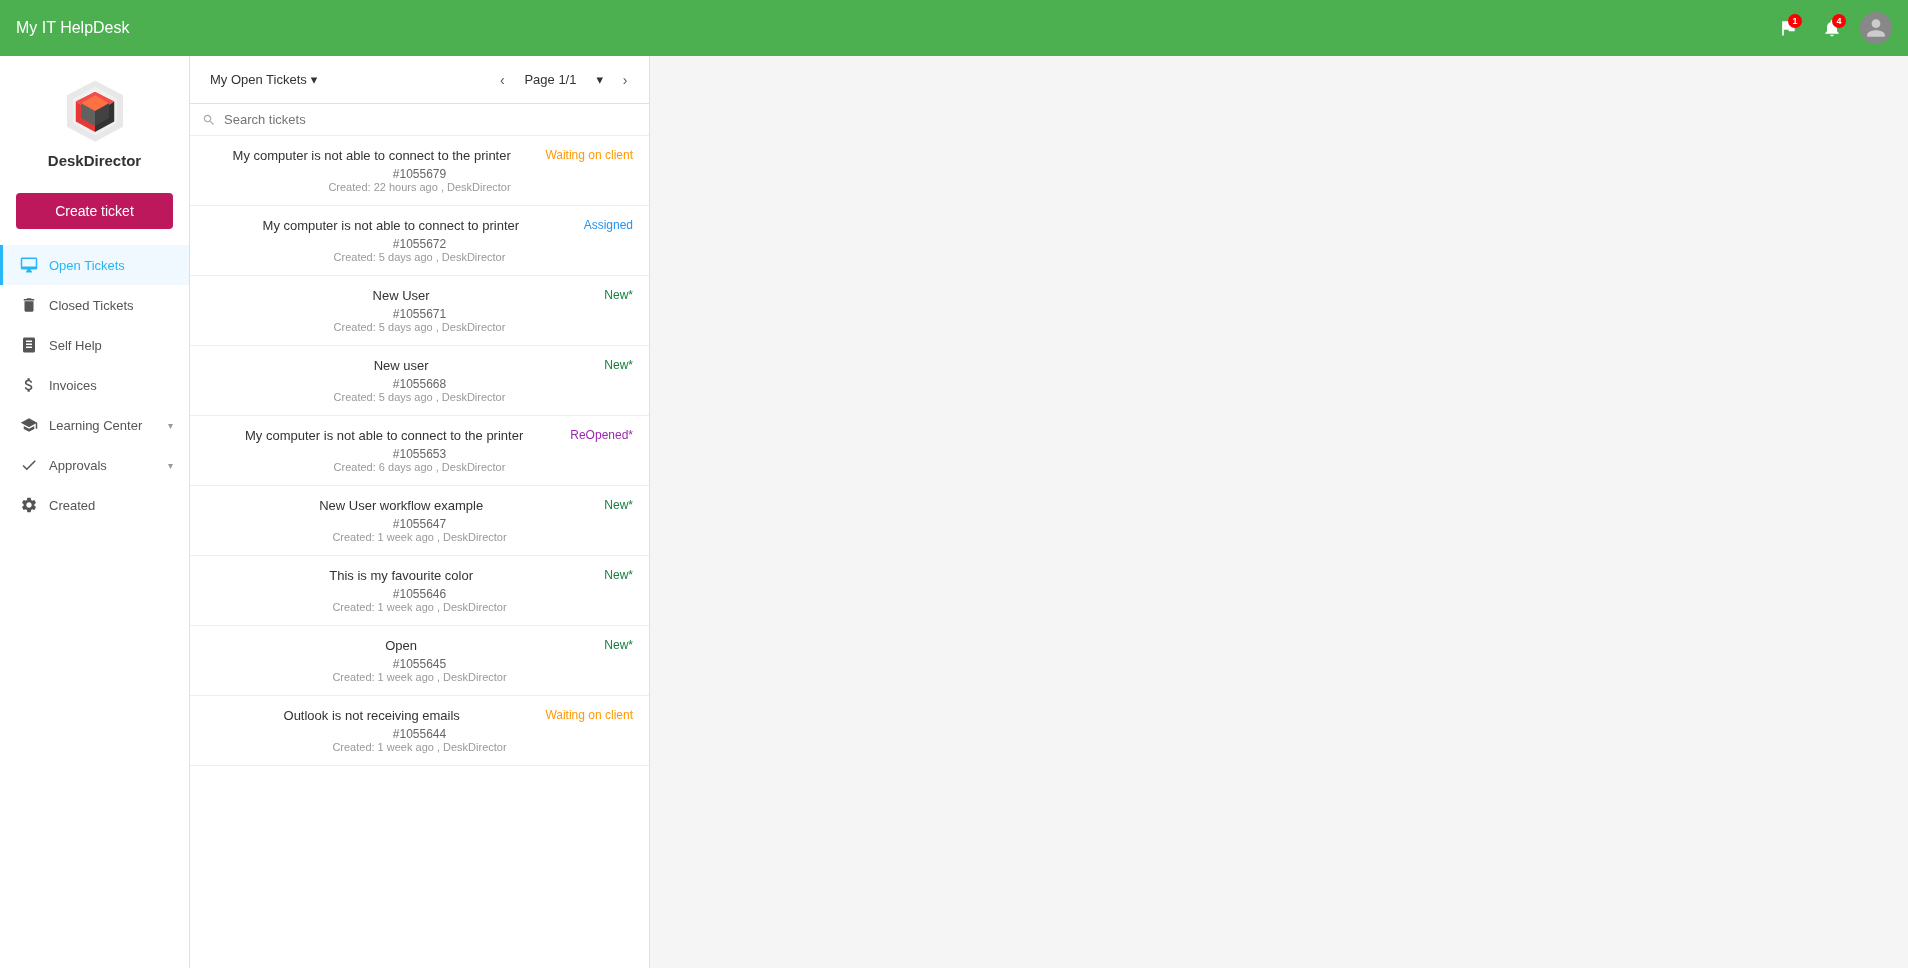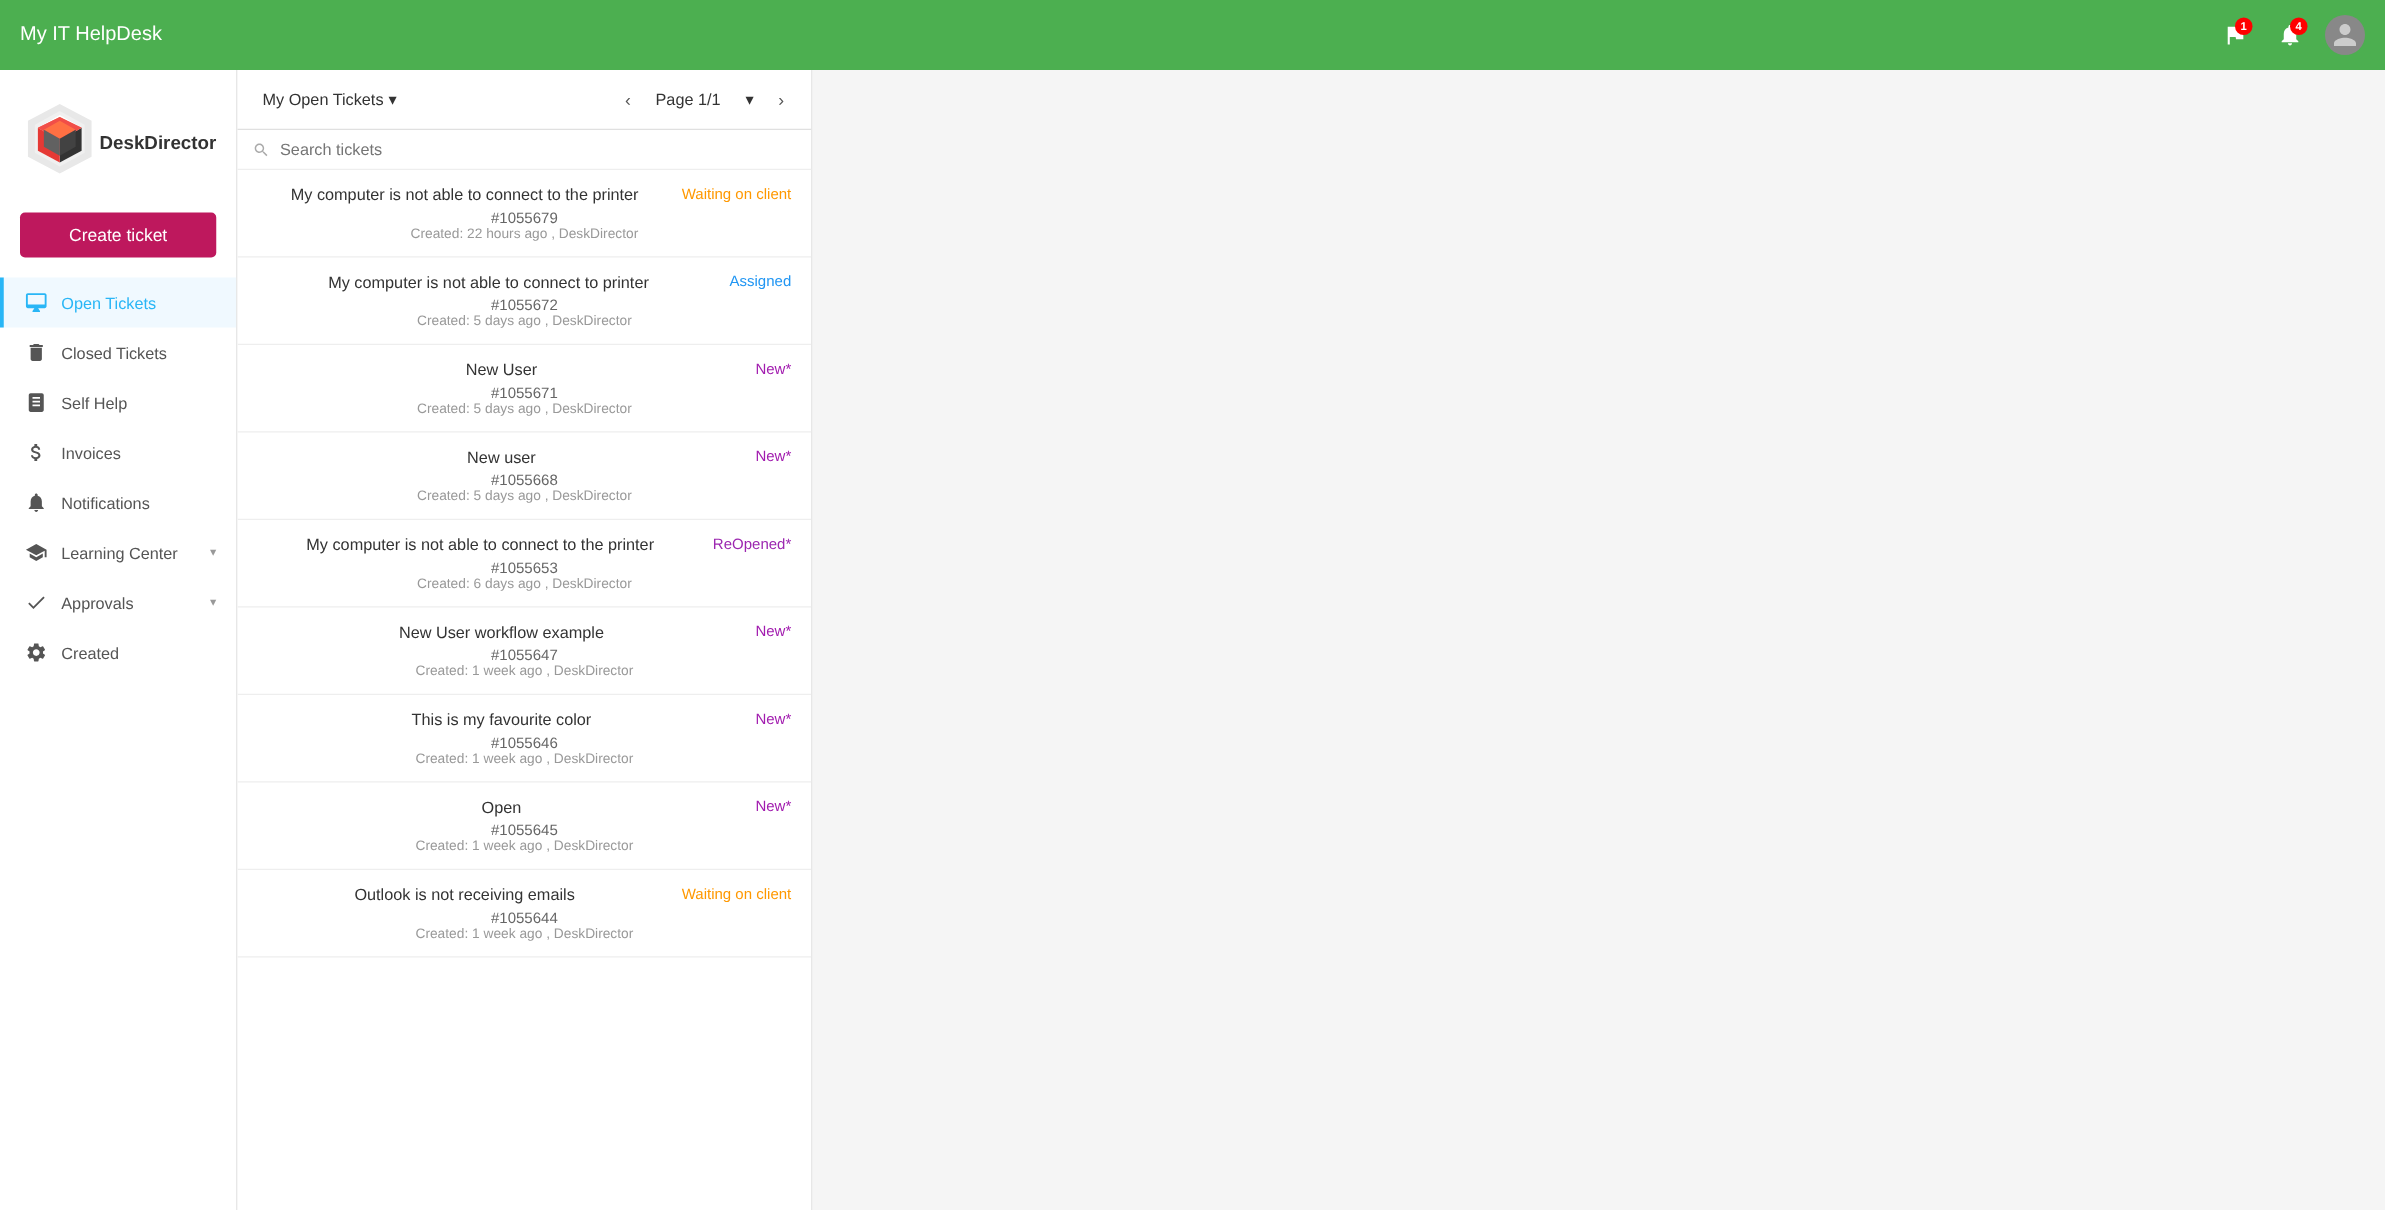--- a/index.html
+++ b/index.html
@@ -75,21 +75,21 @@
       background: white;
       border-right: 1px solid #e0e0e0;
       display: flex;
       flex-direction: column;
       flex-shrink: 0;
       overflow-y: auto;
       padding-bottom: 16px;
     }
     .logo-area {
       display: flex;
-      flex-direction: row;
+      flex-direction: column;
       align-items: center;
       padding: 20px 16px 16px;
     }
     .logo-svg {
       width: 70px;
       height: 70px;
     }
     .logo-text {
       font-size: 15px;
       font-weight: 600;
@@ -228,21 +228,21 @@
       flex: 1;
       margin-right: 8px;
     }
     .ticket-status {
       font-size: 12px;
       white-space: nowrap;
       flex-shrink: 0;
     }
     .status-waiting { color: #ff9800; }
     .status-assigned { color: #2196f3; }
-    .status-new { color: #a21caf; }
+    .status-new { color: #15803d; }
     .status-reopened { color: #9c27b0; }
     .ticket-meta {
       font-size: 11px;
       color: #999;
     }
     .ticket-id { font-size: 12px; color: #666; }
 
     
     .right-panel {
       flex: 1;
@@ -340,28 +340,20 @@
           <span class="nav-icon">
             <svg width="18" height="18" viewBox="0 0 24 24" fill="currentColor">
               <path d="M11.8 10.9c-2.27-.59-3-1.2-3-2.15 0-1.09 1.01-1.85 2.7-1.85 1.78 0 2.44.85 2.5 2.1h2.21c-.07-1.72-1.12-3.3-3.21-3.81V3h-3v2.16c-1.94.42-3.5 1.68-3.5 3.61 0 2.31 1.91 3.46 4.7 4.13 2.5.6 3 1.48 3 2.41 0 .69-.49 1.79-2.7 1.79-2.06 0-2.87-.92-2.98-2.1h-2.2c.12 2.19 1.76 3.42 3.68 3.83V21h3v-2.15c1.95-.37 3.5-1.5 3.5-3.55 0-2.84-2.43-3.81-4.7-4.4z"></path>
             </svg>
           </span>
           <span class="nav-label">Invoices</span>
         </div>
         <div class="nav-item">
           <span class="nav-icon">
             <svg width="18" height="18" viewBox="0 0 24 24" fill="currentColor">
-              <path d="M12 22c1.1 0 2-.9 2-2h-4c0 1.1.9 2 2 2zm6-6v-5c0-3.07-1.64-5.64-4.5-6.32V4c0-.83-.67-1.5-1.5-1.5s-1.5.67-1.5 1.5v.68C7.63 5.36 6 7.92 6 11v5l-2 2v1h16v-1l-2-2z"></path>
-            </svg>
-          </span>
-          <span class="nav-label">Notifications</span>
-        </div>
-        <div class="nav-item">
-          <span class="nav-icon">
-            <svg width="18" height="18" viewBox="0 0 24 24" fill="currentColor">
               <path d="M5 13.18v4L12 21l7-3.82v-4L12 17l-7-3.82zM12 3L1 9l11 6 9-4.91V17h2V9L12 3z"></path>
             </svg>
           </span>
           <span class="nav-label">Learning Center</span>
           <span class="nav-arrow">▾</span>
         </div>
         <div class="nav-item">
           <span class="nav-icon">
             <svg width="18" height="18" viewBox="0 0 24 24" fill="currentColor">
               <path d="M9 16.17L4.83 12l-1.42 1.41L9 19 21 7l-1.41-1.41z"></path>

